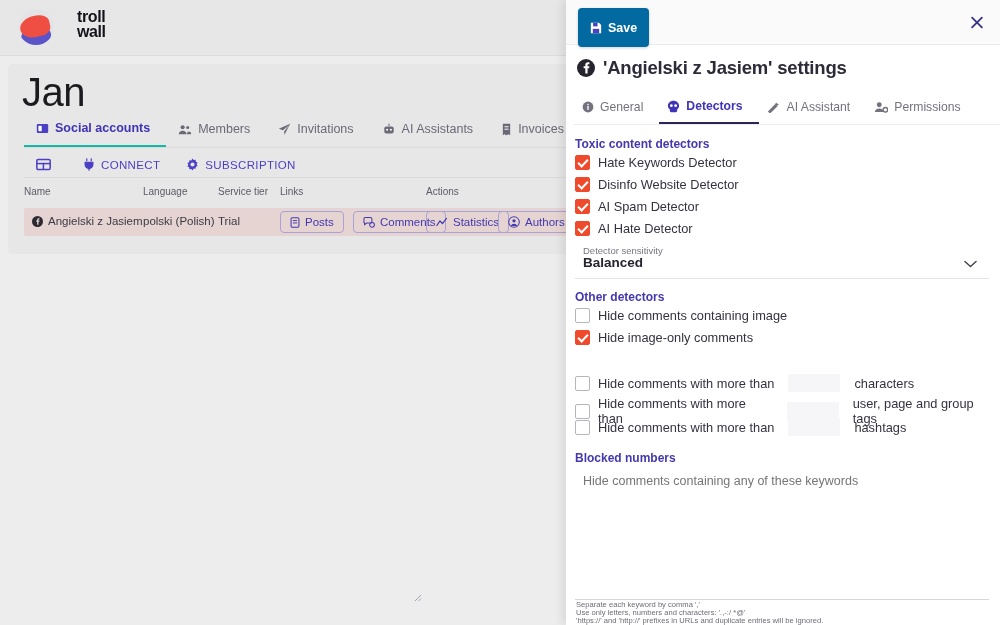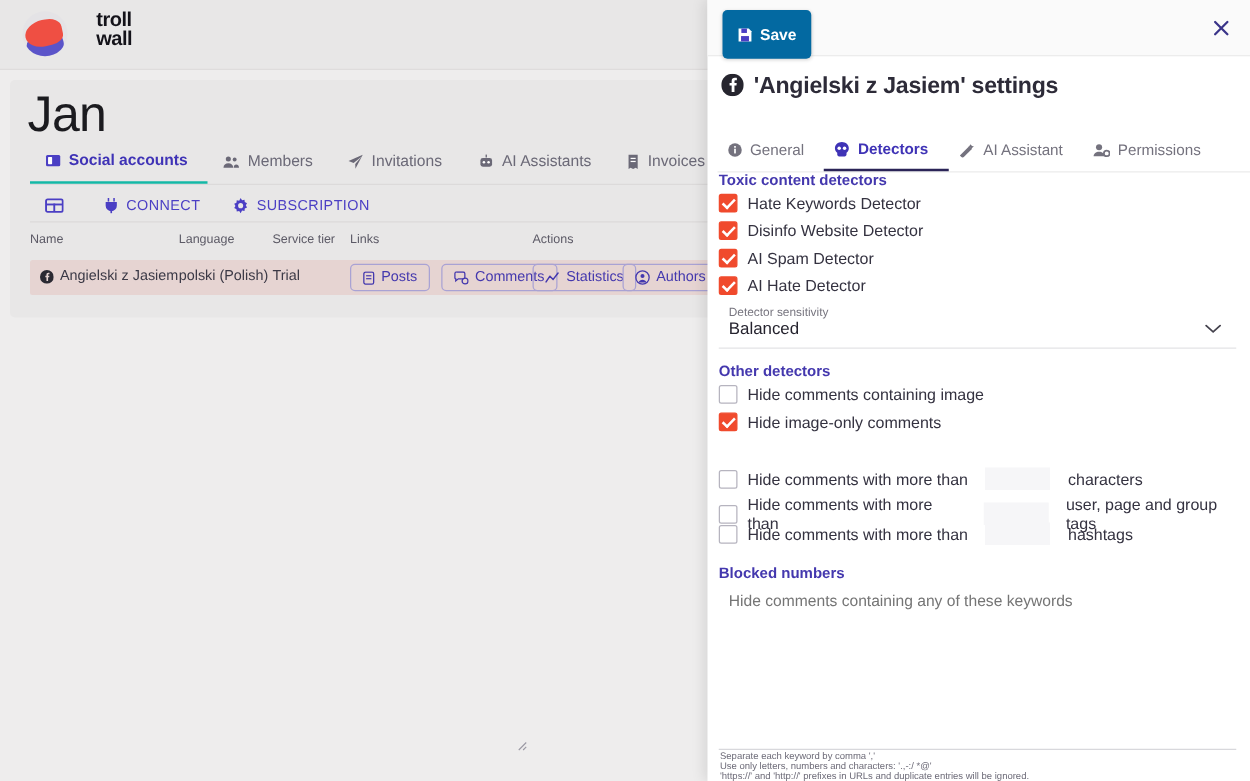--- a/index.html
+++ b/index.html
@@ -111,21 +111,21 @@
     position: absolute; right: 10px; top: 9px; width: 26px; height: 26px;
     display: flex; align-items: center; justify-content: center;
     background: transparent; border: none; cursor: pointer; color: #3a3489;
   }
   .drawer-title {
     position: absolute; left: 11px; top: 57px;
     display: flex; align-items: center; gap: 8px;
     font-size: 18.5px; font-weight: 700; color: #2d2b38; letter-spacing: -0.2px;
   }
   .drawer-tabs {
-    position: absolute; left: 8px; top: 110px; width: 426px; height: 28px;
+    position: absolute; left: 8px; top: 97px; width: 426px; height: 28px;
     display: flex; align-items: flex-start; border-bottom: 1px solid #ececec;
   }
   .dtab {
     display: flex; align-items: center; gap: 6px;
     padding: 0 16px 7px 8px; height: 27px;
     font-size: 12.2px; color: #74727e; white-space: nowrap;
   }
   .dtab.active { color: #3f33b6; font-weight: 600; border-bottom: 2px solid #2b2457; }
 
   .section-title {
@@ -149,21 +149,21 @@
   .num-input {
     width: 52px; height: 18px; background: #f6f6f8; border: none;
     margin: 0 6px; flex: none;
   }
 
   .select-field {
     position: absolute; left: 575px; top: 243px; width: 414px; height: 36px;
     border-bottom: 1px solid #e3e3e6;
   }
   .select-label { position: absolute; left: 8px; top: 2px; font-size: 9.5px; color: #77757f; }
-  .select-value { position: absolute; left: 8px; top: 12px; font-size: 13.5px; color: #25232e; }
+  .select-value { position: absolute; left: 8px; top: 12px; font-size: 13.5px; color: #25232e; font-weight: bold; }
   .select-caret { position: absolute; right: 12px; top: 11px; color: #44424d; }
 
   .textarea-box {
     position: absolute; left: 575px; top: 468px; width: 414px; height: 132px;
     background: #fff; border: none; border-bottom: 1px solid #d8d8dc;
     font-family: "Liberation Sans", sans-serif; font-size: 12.5px; color: #7a7886;
     padding: 6px 8px; resize: none; outline: none;
   }
   .resize-grip {
     position: absolute; right: 578px; top: 588px; width: 9px; height: 9px;

